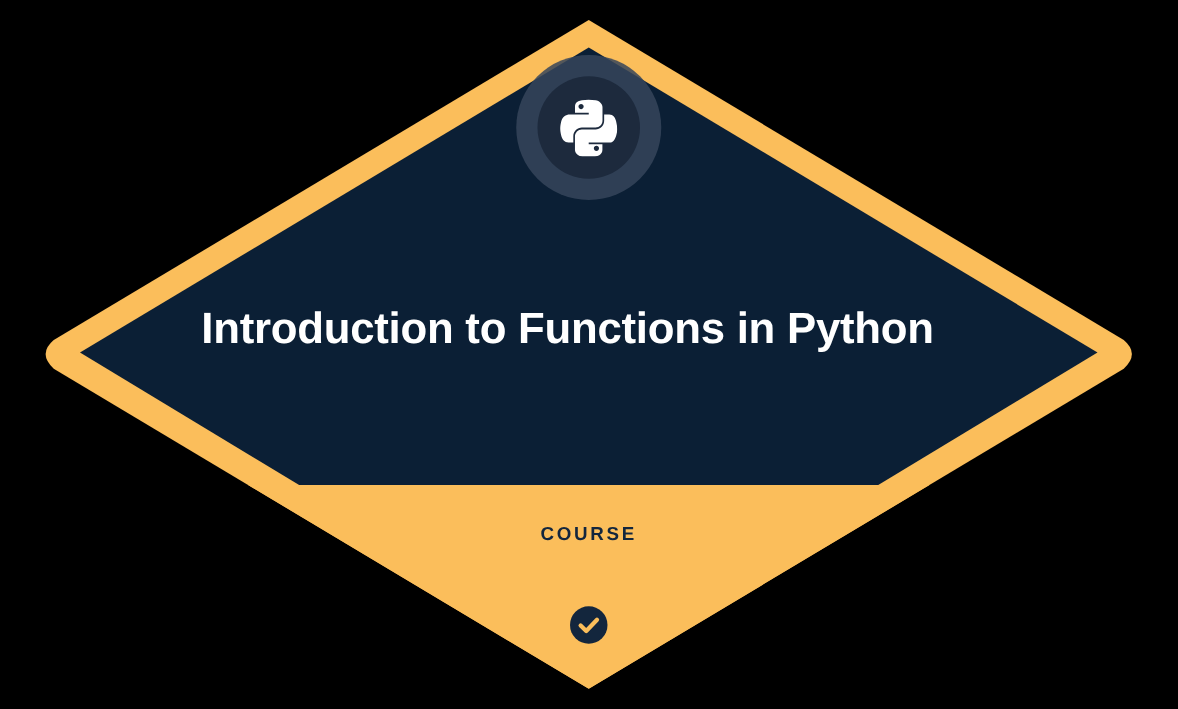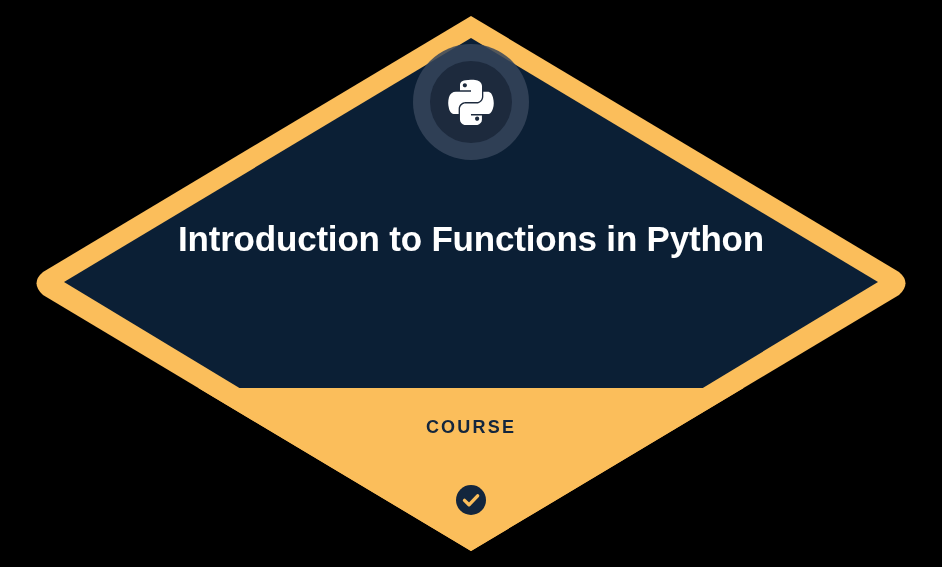--- a/index.html
+++ b/index.html
@@ -71,24 +71,23 @@
   #python-glyph {
     position: relative;
     width: 46px;
     height: 46px;
   }
 
   
   #title-block {
     position: absolute;
     left: 50%;
-    top: 216px;
+    top: 240px;
     transform: translateX(-50%);
     width: 620px;
-    text-align: center;
   }
   #course-title {
     color: #ffffff;
     font-size: 35px;
     font-weight: 700;
     line-height: 46px;
     letter-spacing: -0.2px;
     font-family: "Liberation Sans", sans-serif;
   }
 
@@ -96,21 +95,21 @@
   #status-block {
     position: absolute;
     left: 50%;
     top: 410px;
     transform: translateX(-50%);
     width: 460px;
     text-align: center;
   }
   .status-line {
     color: #13263d;
-    font-size: 18px;
+    font-size: 15px;
     font-weight: 700;
     letter-spacing: 2.2px;
     line-height: 35px;
     font-family: "Liberation Sans", sans-serif;
   }
 
   #check-badge {
     position: absolute;
     left: 50%;
     top: 484px;

